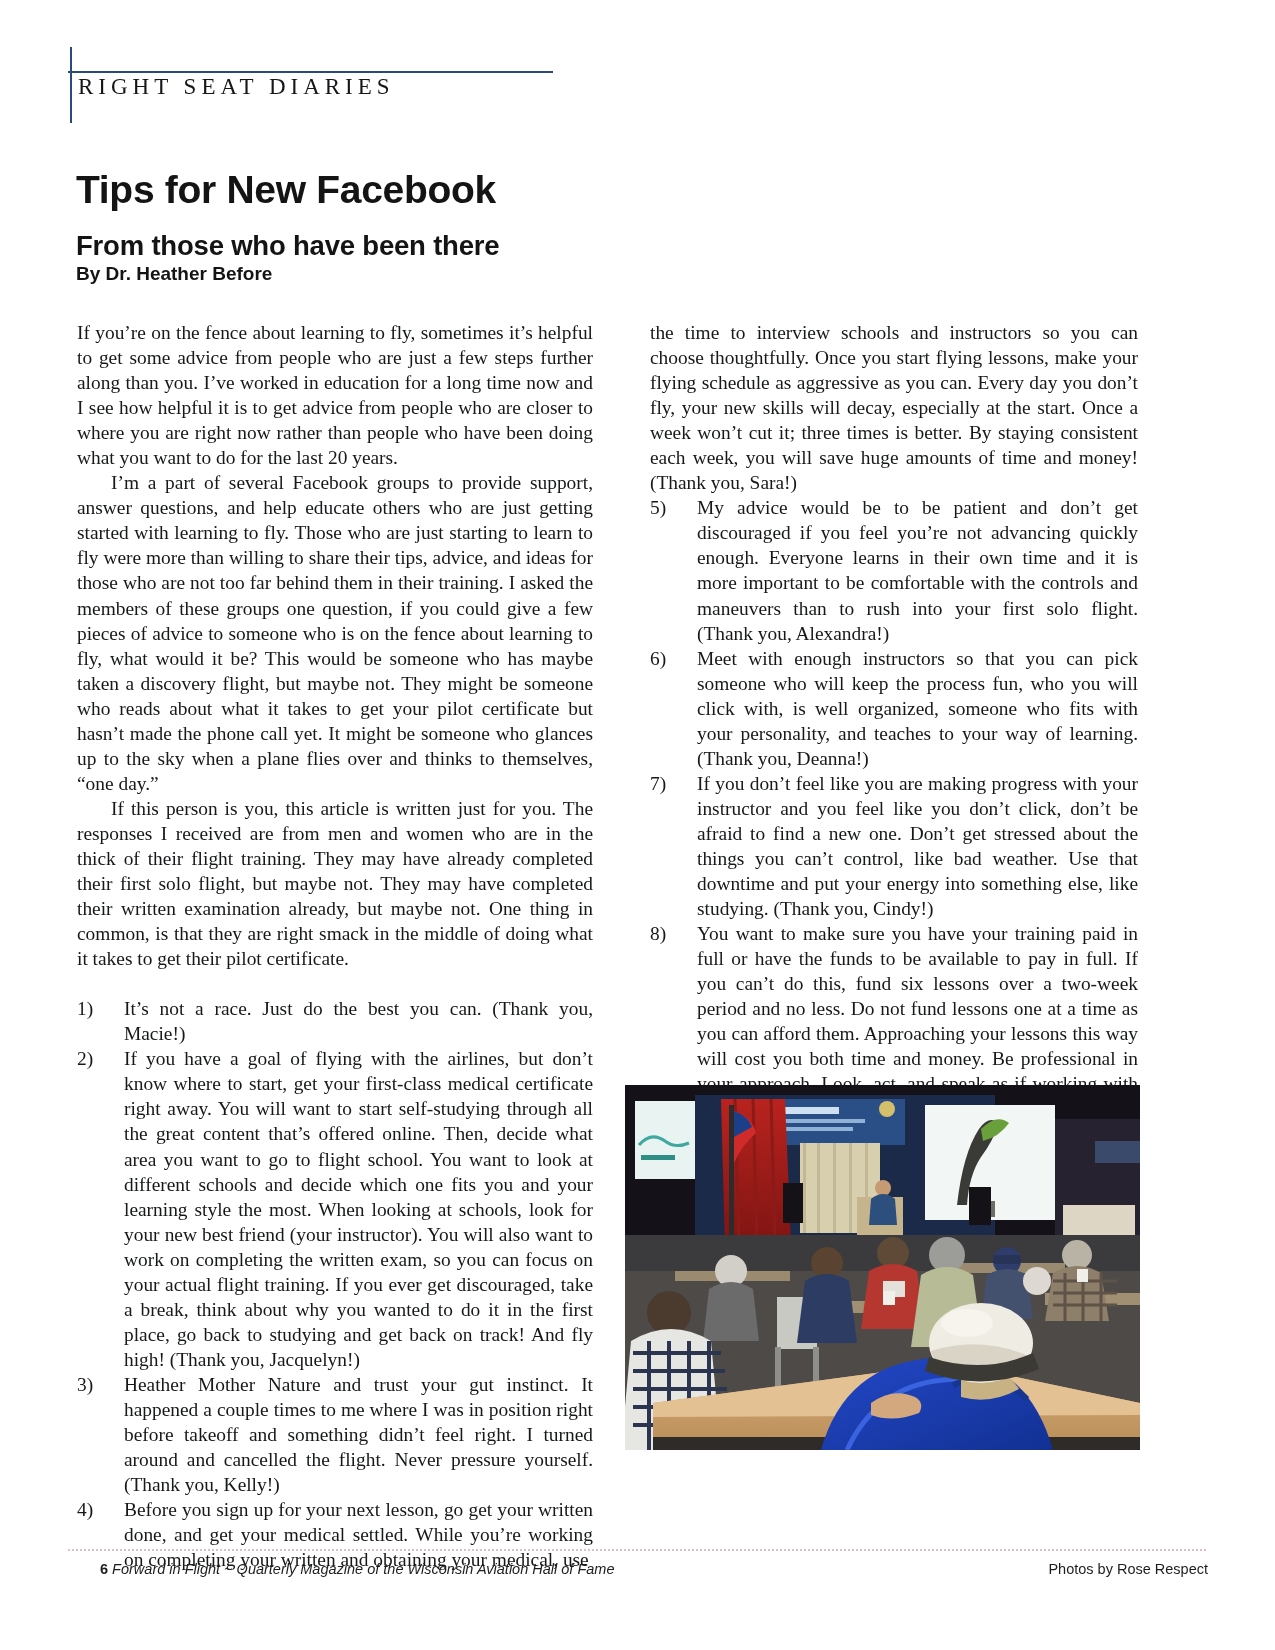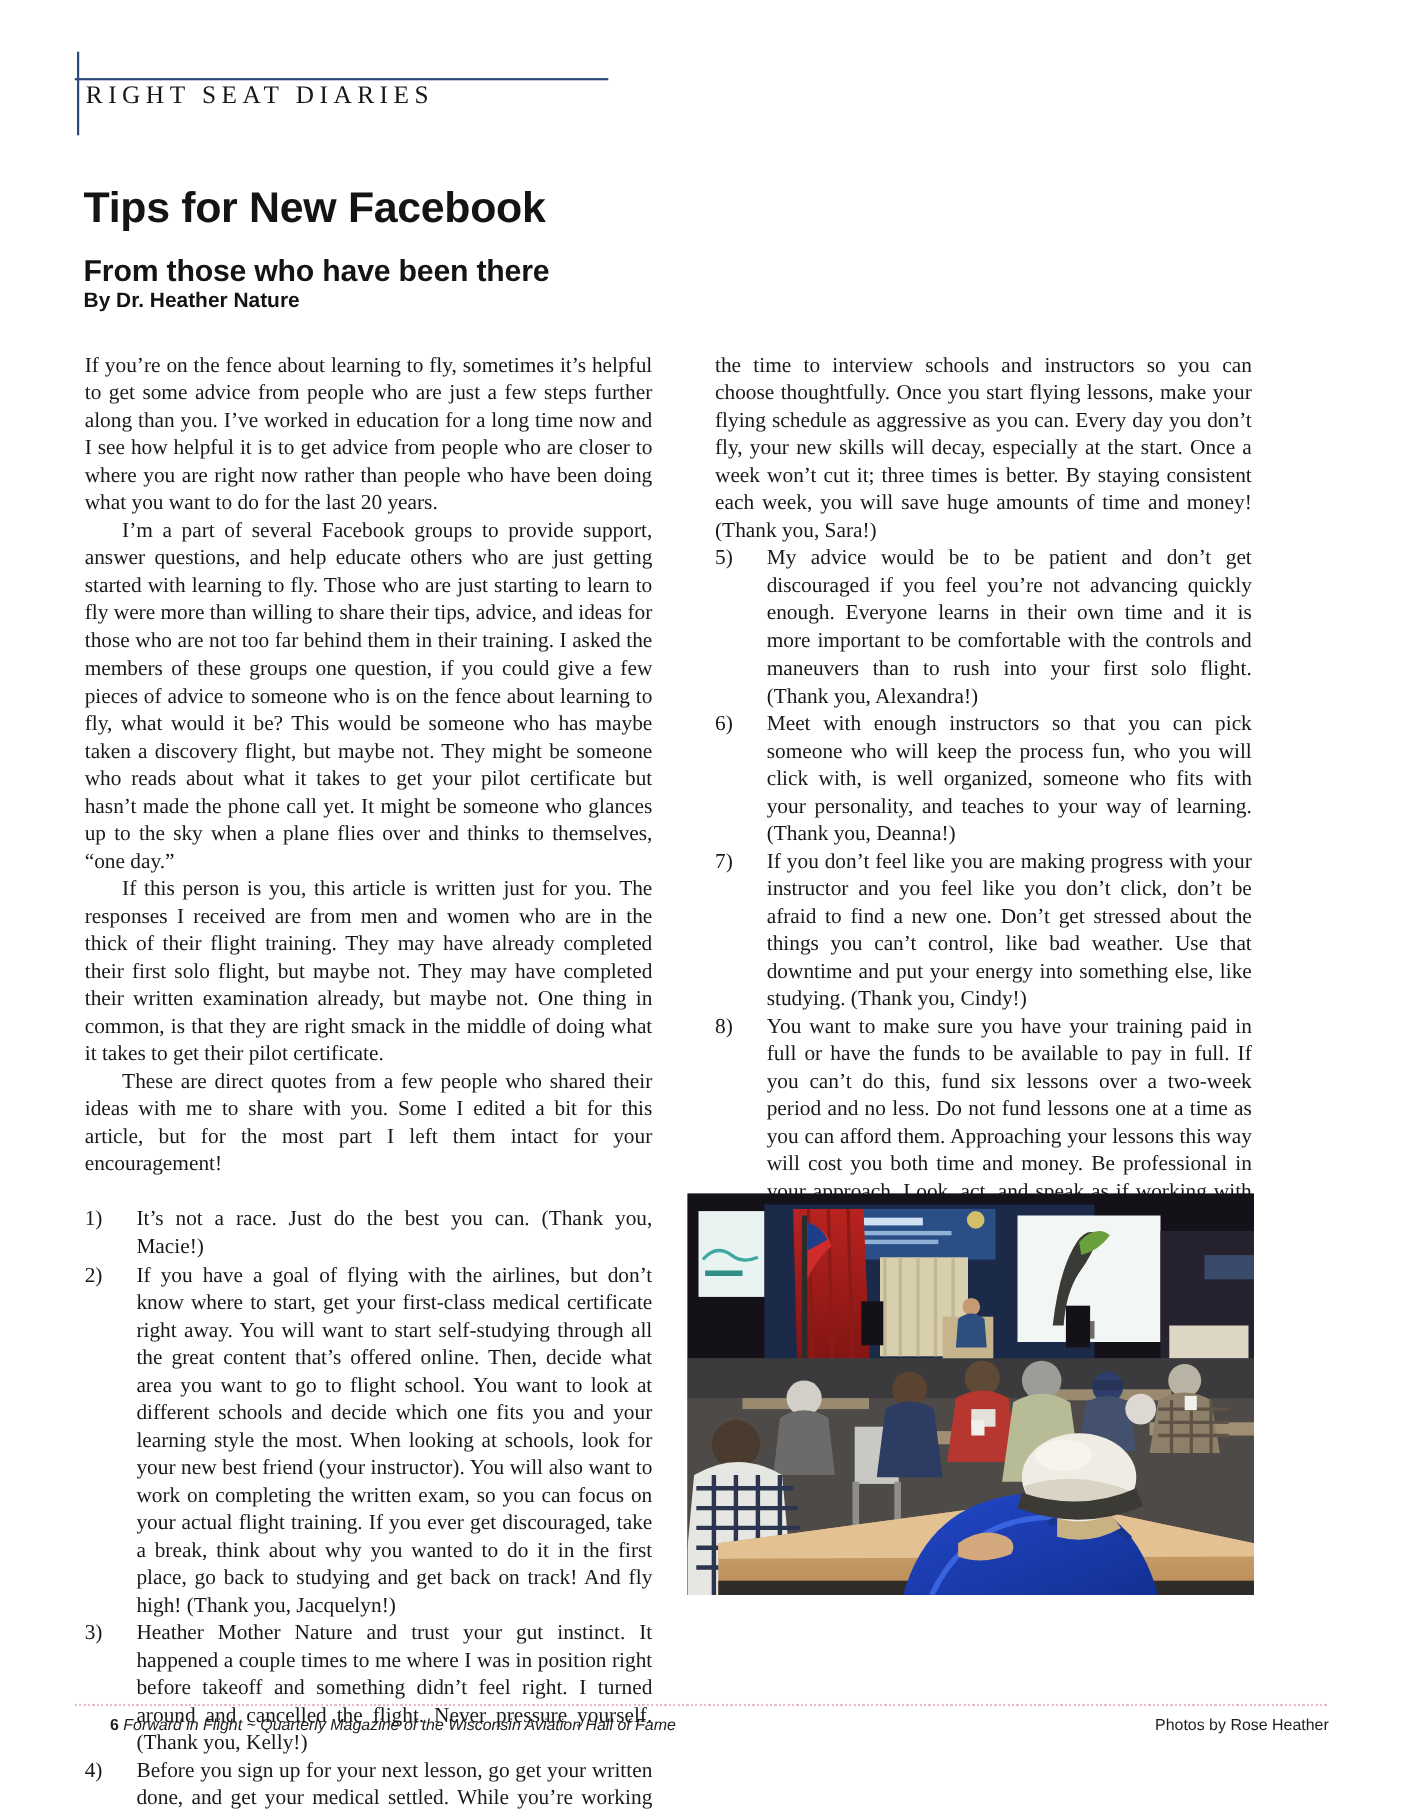--- a/index.html
+++ b/index.html
@@ -132,27 +132,26 @@
   <div class="masthead">
     <div class="rule-h"></div>
     <div class="rule-v"></div>
     <div class="section-kicker">RIGHT SEAT DIARIES</div>
   </div>
 
   <div class="title-block">
     <div class="headline">Tips for New Facebook</div>
     <div class="subhead">From those who have been there</div>
   </div>
-  <div class="byline">By Dr. Heather Nature</div>
+  <div class="byline">By Dr. Heather Before</div>
 
   <div class="col col-left">
     <p>If you’re on the fence about learning to fly, sometimes it’s helpful to get some advice from people who are just a few steps further along than you. I’ve worked in education for a long time now and I see how helpful it is to get advice from people who are closer to where you are right now rather than people who have been doing what you want to do for the last 20 years.</p>
     <p class="indent">I’m a part of several Facebook groups to provide support, answer questions, and help educate others who are just getting started with learning to fly. Those who are just starting to learn to fly were more than willing to share their tips, advice, and ideas for those who are not too far behind them in their training. I asked the members of these groups one question, if you could give a few pieces of advice to someone who is on the fence about learning to fly, what would it be? This would be someone who has maybe taken a discovery flight, but maybe not. They might be someone who reads about what it takes to get your pilot certificate but hasn’t made the phone call yet. It might be someone who glances up to the sky when a plane flies over and thinks to themselves, “one day.”</p>
     <p class="indent">If this person is you, this article is written just for you. The responses I received are from men and women who are in the thick of their flight training. They may have already completed their first solo flight, but maybe not. They may have completed their written examination already, but maybe not. One thing in common, is that they are right smack in the middle of doing what it takes to get their pilot certificate.</p>
-    <p class="indent">These are direct quotes from a few people who shared their ideas with me to share with you. Some I edited a bit for this article, but for the most part I left them intact for your encouragement!</p>
     <div class="list-gap"></div>
     <ul class="olist">
       <li>
         <span class="num">1)</span><span>It’s not a race. Just do the best you can. (Thank you, Macie!)</span>
       </li>
       <li>
         <span class="num">2)</span><span>If you have a goal of flying with the airlines, but don’t know where to start, get your first-class medical certificate right away. You will want to start self-studying through all the great content that’s offered online. Then, decide what area you want to go to flight school. You want to look at different schools and decide which one fits you and your learning style the most. When looking at schools, look for your new best friend (your instructor). You will also want to work on completing the written exam, so you can focus on your actual flight training. If you ever get discouraged, take a break, think about why you wanted to do it in the first place, go back to studying and get back on track! And fly high! (Thank you, Jacquelyn!)</span>
       </li>
       <li>
         <span class="num">3)</span><span>Heather Mother Nature and trust your gut instinct. It happened a couple times to me where I was in position right before takeoff and something didn’t feel right. I turned around and cancelled the flight. Never pressure yourself. (Thank you, Kelly!)</span>
@@ -310,16 +309,16 @@
       <path d="M304 272 q54 18 104 -4 l6 16 q-56 24 -114 2 Z" fill="#3c3a34"></path>
       <ellipse cx="342" cy="238" rx="26" ry="14" fill="#f6f4ed"></ellipse>
     </svg>
   </div>
 
   <div class="footer-rule"></div>
   <div class="footer">
     <div class="footer-left">
       <span class="pagenum">6</span><span class="magline"> Forward in Flight ~ Quarterly Magazine of the Wisconsin Aviation Hall of Fame</span>
     </div>
-    <div class="footer-right">Photos by Rose Heather</div>
+    <div class="footer-right">Photos by Rose Respect</div>
   </div>
 
 </div>
 
 </body></html>

